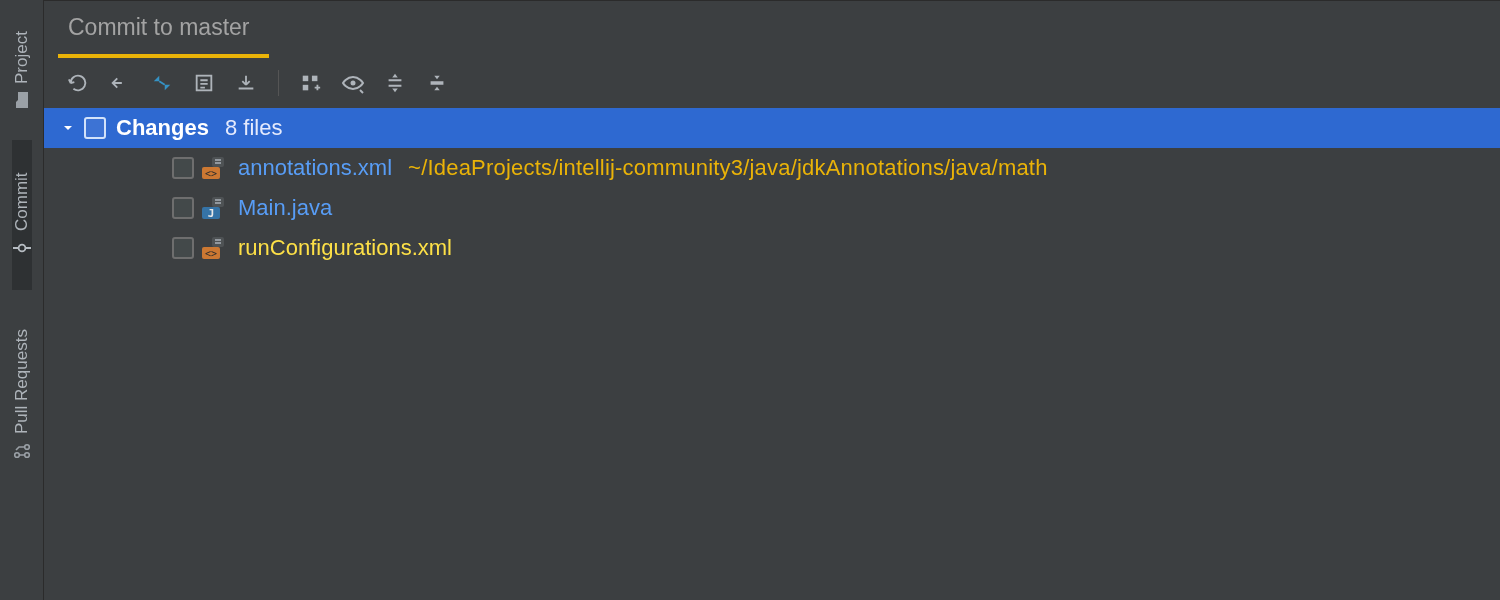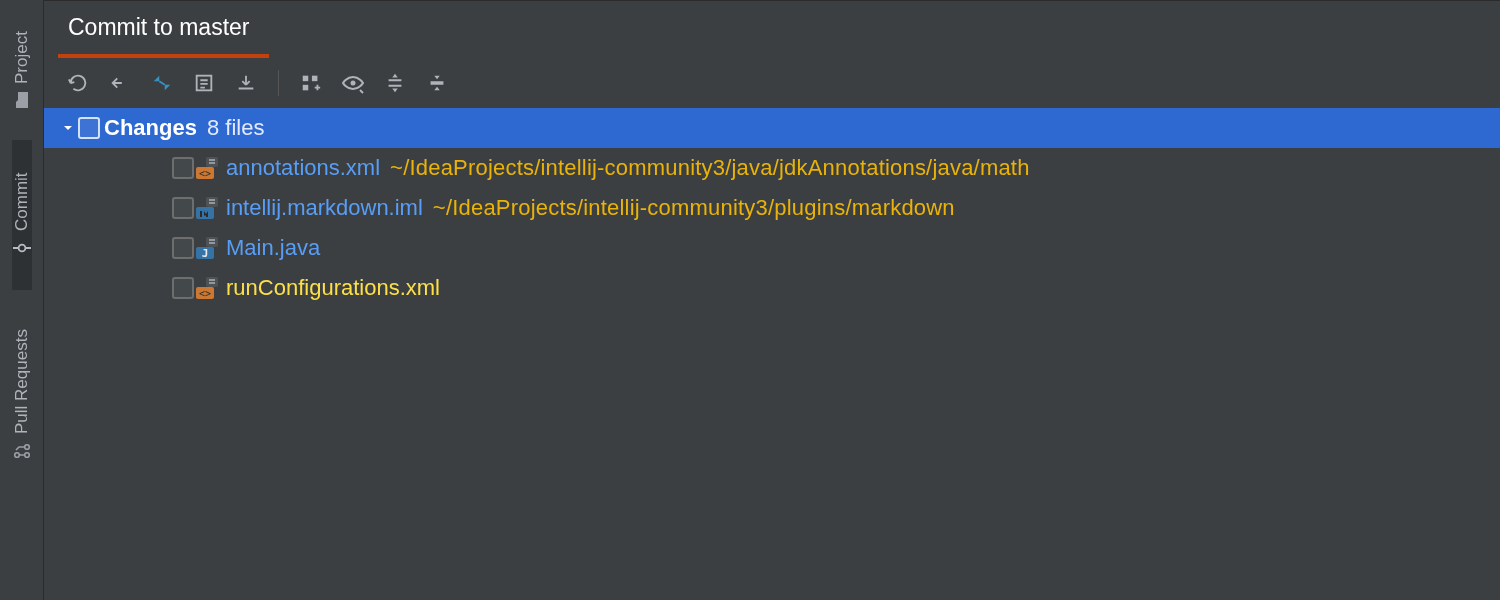--- a/index.html
+++ b/index.html
@@ -43,22 +43,22 @@
     background: #3c3f41;
     border-top: 1px solid #2b2b2b;
     display: flex;
     align-items: stretch;
     padding-left: 14px;
   }
   .tab {
     display: flex; align-items: center;
     padding: 0 20px 0 10px;
     font-size: 23px;
-    color: #ffffff;
-    border-bottom: 4px solid #c2410c;
+    color: #a3a3a3;
+    border-bottom: 4px solid #eab308;
     cursor: pointer;
   }
   .toolbar {
     height: 50px;
     background: #3c3f41;
     display: flex;
     align-items: center;
     padding: 0 14px;
     gap: 2px;
   }
@@ -79,20 +79,21 @@
     flex: 1;
     background: #3c3f41;
     overflow: auto;
   }
   .row {
     height: 40px;
     display: flex;
     align-items: center;
     padding-left: 14px;
     font-size: 22px;
+    gap: 6px;
     white-space: nowrap;
   }
   .row.selected {
     background: #2e69d1;
     color: #fff;
   }
   .chev {
     width: 20px; height: 20px;
     display: flex; align-items: center; justify-content: center;
   }
@@ -229,33 +230,20 @@
             <rect x="2" y="12" width="18" height="12" rx="2" fill="#cc7832"></rect>
             <text x="11" y="22" font-size="10" text-anchor="middle" fill="#2b2b2b" font-family="monospace">&lt;&gt;</text>
             <rect x="12" y="2" width="12" height="10" rx="2" fill="#4e5254"></rect>
             <path stroke="#a9b0b6" stroke-width="1.5" d="M15 5h6M15 8h6"></path>
           </svg>
       </span>
       <span class="fname blue">annotations.xml</span>
       <span class="fpath">~/IdeaProjects/intellij-community3/java/jdkAnnotations/java/math</span>
     </div>
 
-    <div class="row file-row">
-      <span class="chk"></span>
-      <span class="ficon">
-        <svg width="26" height="26" viewBox="0 0 26 26">
-            <rect x="2" y="12" width="18" height="12" rx="2" fill="#3573a6"></rect>
-            <path fill="#2b2b2b" d="M6 16h2v6H6zM10 22v-6l2 3 2-3v6h-2v-2l-1 1-1-1v2z"></path>
-            <rect x="12" y="2" width="12" height="10" rx="2" fill="#4e5254"></rect>
-            <path stroke="#a9b0b6" stroke-width="1.5" d="M15 5h6M15 8h6"></path>
-          </svg>
-      </span>
-      <span class="fname blue">intellij.markdown.iml</span>
-      <span class="fpath">~/IdeaProjects/intellij-community3/plugins/markdown</span>
-    </div>
 
     <div class="row file-row">
       <span class="chk"></span>
       <span class="ficon">
         <svg width="26" height="26" viewBox="0 0 26 26">
             <rect x="2" y="12" width="18" height="12" rx="2" fill="#3573a6"></rect>
             <text x="11" y="22" font-size="11" text-anchor="middle" fill="#e8e8e8" font-family="monospace" font-weight="bold">J</text>
             <rect x="12" y="2" width="12" height="10" rx="2" fill="#4e5254"></rect>
             <path stroke="#a9b0b6" stroke-width="1.5" d="M15 5h6M15 8h6"></path>
           </svg>

